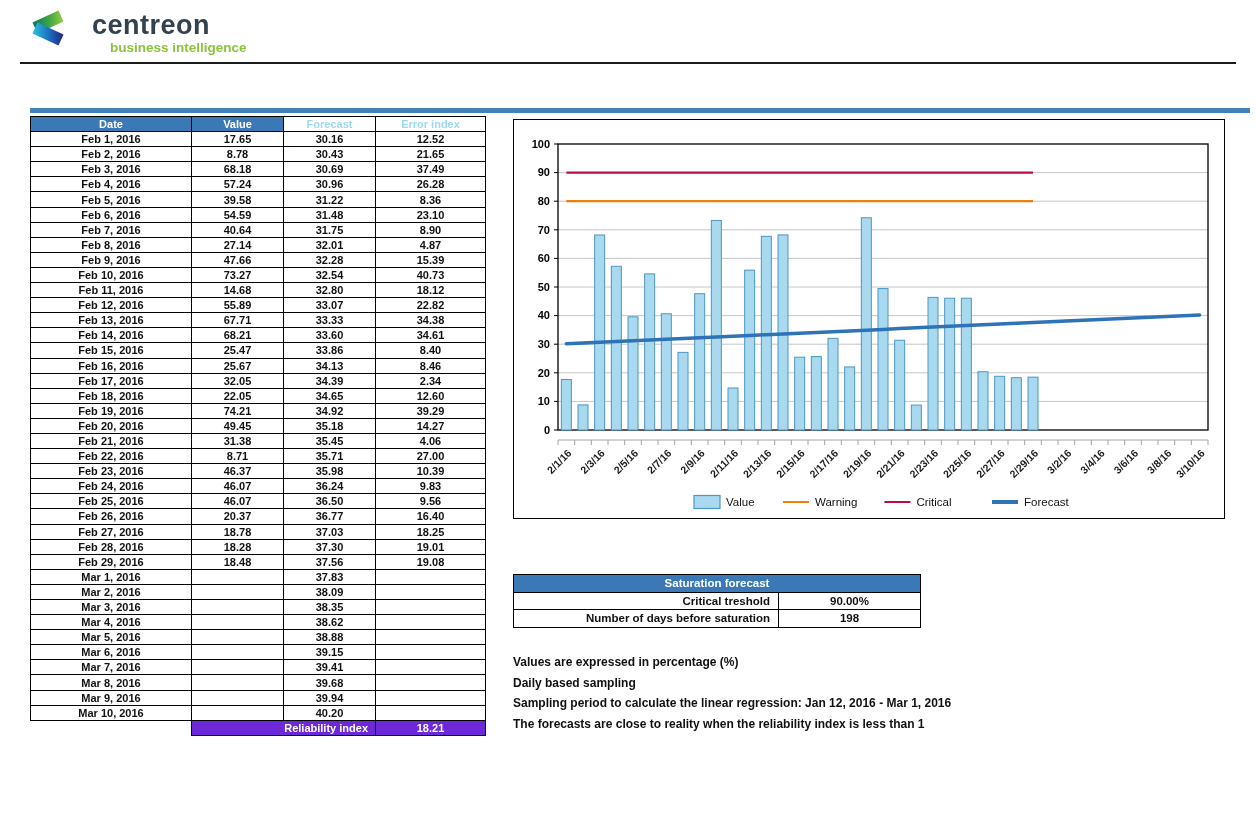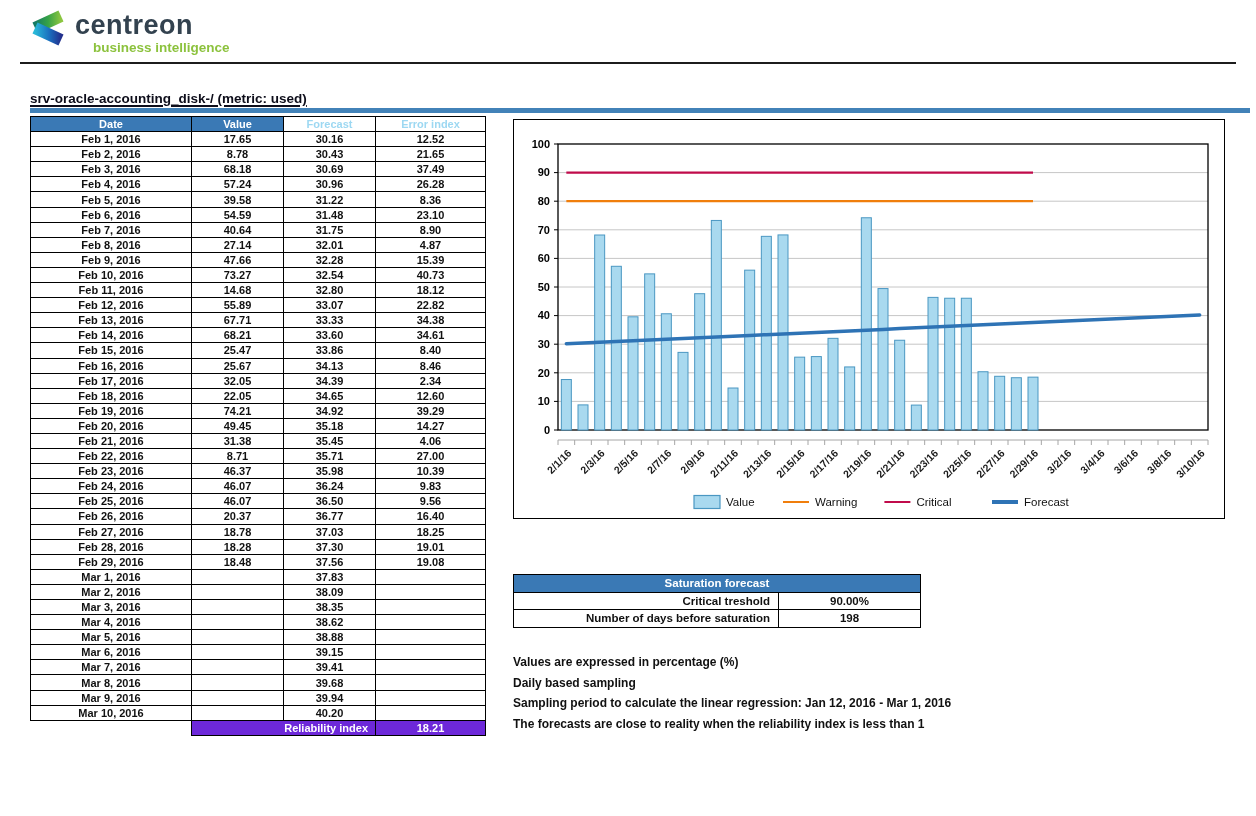--- a/index.html
+++ b/index.html
@@ -1,20 +1,20 @@
 <!DOCTYPE html>
 <html><head>
 <meta charset="utf-8">
 <style>
   * { margin:0; padding:0; box-sizing:border-box; }
   body { background:#ffffff; font-family:"Liberation Sans", sans-serif; }
   .page { position:relative; width:1256px; height:816px; background:#fff; overflow:hidden; }
 
   
-  .logo { position:absolute; left:22px; top:8px; display:flex; align-items:flex-start; gap:9px; }
+  .logo { position:absolute; left:22px; top:8px; display:flex; align-items:flex-start; gap:26px; }
   .logo-text { display:flex; flex-direction:column; line-height:1; padding-top:4px; }
   .brand-name { font-size:27px; font-weight:bold; color:#33424f; letter-spacing:.5px; }
   .brand-tagline { font-size:13.5px; font-weight:bold; color:#8cc23d; margin-top:2px; margin-left:18px; }
   .header-rule { position:absolute; left:20px; top:62px; width:1216px; height:2px; background:#1c1c1c; }
 
   
   .report-title { position:absolute; left:30px; top:91px; font-size:13.5px; font-weight:bold; color:#0d0d1a;
                   text-decoration:underline; text-decoration-thickness:1.5px; text-underline-offset:2px; }
   .blue-divider { position:absolute; left:30px; top:108px; width:1220px; height:4.5px; background:#4282b8; }
 
@@ -69,21 +69,20 @@
       <path d="M39 8 L13 20" stroke="url(#lgTop)" stroke-width="12" fill="none"></path>
       <path d="M13 20 L39 32" stroke="url(#lgBot)" stroke-width="12" fill="none"></path>
     </svg>
     <div class="logo-text">
       <span class="brand-name">centreon</span>
       <span class="brand-tagline">business intelligence</span>
     </div>
   </div>
   <div class="header-rule"></div>
 
-  <div class="report-title">srv-oracle-accounting_disk-/ (metric: used)</div>
   <div class="blue-divider"></div>
 
   <table class="data-table">
     <colgroup>
         <col class="c-date">
         <col class="c-val">
         <col class="c-fc">
         <col class="c-err">
       </colgroup>
     <thead>

